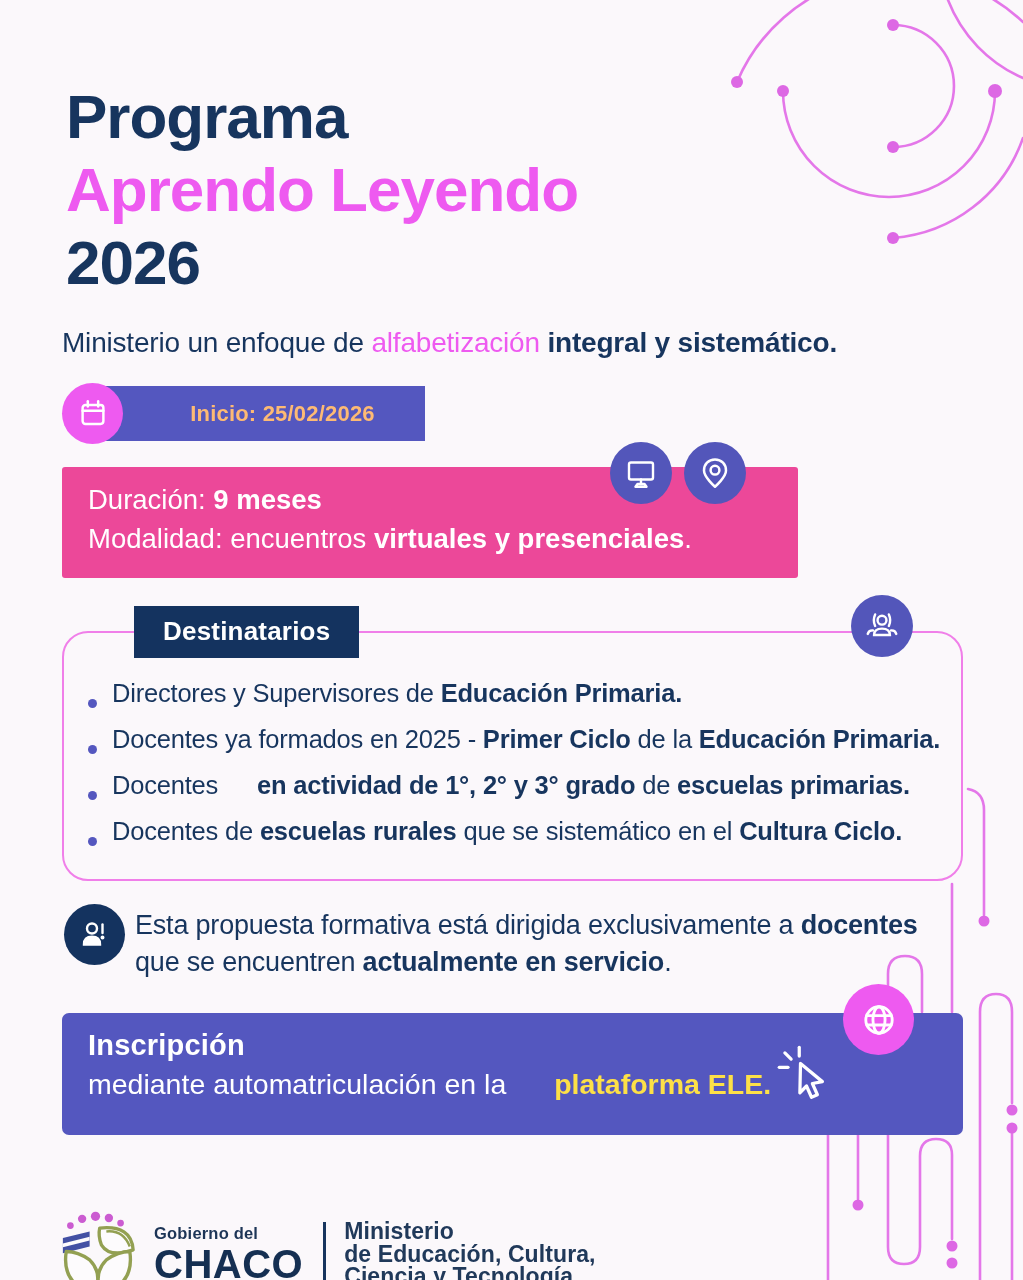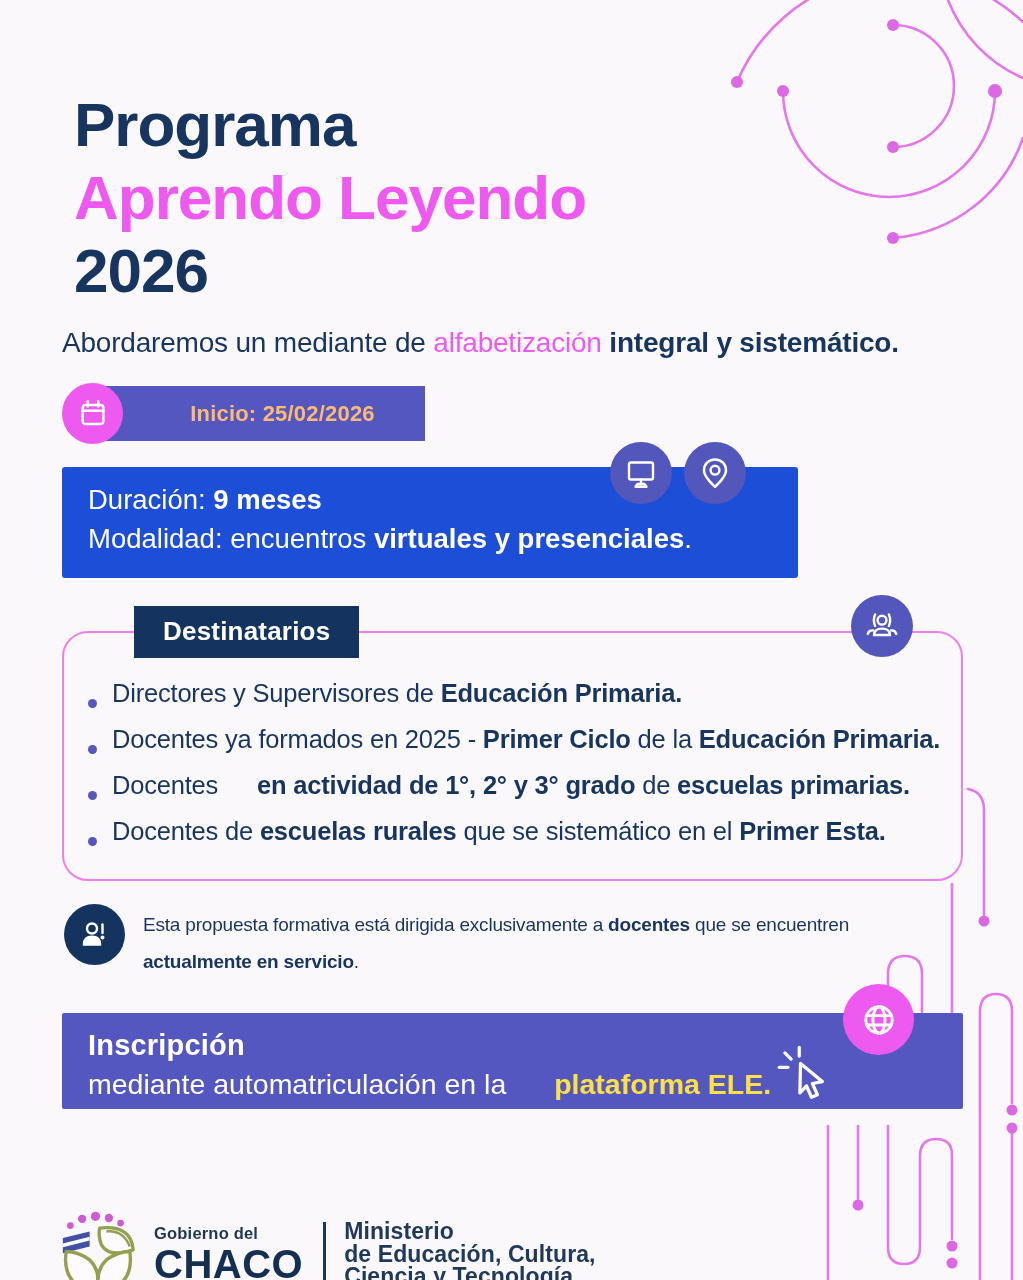--- a/index.html
+++ b/index.html
@@ -23,21 +23,21 @@
 
   
   .badge-wrap{left:62px;top:383px;width:400px;height:61px;}
   .badge-rect{position:absolute;left:26px;top:3px;width:337px;height:55px;background:#5457bf;
     display:flex;align-items:center;justify-content:center;padding-left:52px;box-sizing:border-box;}
   .badge-rect span{color:#fdba74;font-weight:700;font-size:22px;letter-spacing:0.2px;}
   .badge-circle{position:absolute;left:0;top:0;width:61px;height:61px;border-radius:50%;
     background:#ee5af0;display:flex;align-items:center;justify-content:center;z-index:2;}
 
   
-  .info-box{left:62px;top:467px;width:736px;height:111px;background:#1d4ed8;border-radius:3px;
+  .info-box{left:62px;top:467px;width:736px;height:111px;background:#ec4899;border-radius:3px;
     box-sizing:border-box;padding:17px 0 0 26px;color:#fff;font-size:27.5px;}
   .info-box .row{margin-bottom:7px;}
   .icon-circle{position:absolute;width:62px;height:62px;border-radius:50%;background:#5356ba;
     display:flex;align-items:center;justify-content:center;z-index:2;}
   .ic-monitor{left:610px;top:442px;}
   .ic-pin{left:684px;top:442px;}
 
   
   .recip-box{left:62px;top:631px;width:901px;height:250px;border:2.5px solid #f07fe9;border-radius:26px;box-sizing:border-box;}
   .recip-label{position:absolute;left:32px;top:-27px;background:#14335f;color:#fff;
@@ -45,24 +45,24 @@
   .recip-icon{position:absolute;left:787px;top:-38px;width:62px;height:62px;border-radius:50%;
     background:#5356ba;display:flex;align-items:center;justify-content:center;}
   .recip-list{position:absolute;left:24px;top:46px;margin:0;padding:0;list-style:none;width:860px;}
   .recip-list li{display:flex;align-items:flex-end;font-size:25.5px;margin-bottom:17px;letter-spacing:-0.2px;}
   .recip-list .dot{width:9px;height:9px;border-radius:50%;background:#5457bf;margin:0 15px 0 0;flex-shrink:0;}
 
   
   .note{left:62px;top:903px;width:880px;height:80px;}
   .note-circle{position:absolute;left:2px;top:1px;width:61px;height:61px;border-radius:50%;background:#14335f;
     display:flex;align-items:center;justify-content:center;}
-  .note-text{position:absolute;left:81px;top:4px;width:800px;font-size:19px;line-height:36.5px;letter-spacing:-0.2px;}
-
-  
-  .banner{left:62px;top:1013px;width:901px;height:96px;background:#5457bf;border-radius:2px;
+  .note-text{position:absolute;left:73px;top:4px;width:800px;font-size:27px;line-height:36.5px;letter-spacing:-0.2px;}
+
+  
+  .banner{left:62px;top:1013px;width:901px;height:122px;background:#5457bf;border-radius:7px;
     box-sizing:border-box;padding:16px 0 0 26px;color:#fff;}
   .banner .b1{font-size:29px;font-weight:700;letter-spacing:0.2px;}
   .banner .b2{font-size:28.5px;margin-top:6px;}
   .globe-circle{position:absolute;left:843px;top:984px;width:71px;height:71px;border-radius:50%;
     background:#ee5af0;display:flex;align-items:center;justify-content:center;z-index:3;}
   .cursor-icon{position:absolute;left:768px;top:1036px;z-index:3;}
 
   
   .footer{left:56px;top:1208px;display:flex;align-items:flex-start;}
   .gov-col{margin-left:14px;padding-top:16px;}
@@ -104,27 +104,27 @@
       <circle cx="893" cy="238" r="6"></circle>
       <circle cx="984" cy="921" r="5.5"></circle>
       <circle cx="1012" cy="1110" r="5.5"></circle>
       <circle cx="1012" cy="1128" r="5.5"></circle>
       <circle cx="858" cy="1205" r="5.5"></circle>
       <circle cx="952" cy="1246" r="5.5"></circle>
       <circle cx="952" cy="1263" r="5.5"></circle>
     </g>
   </svg>
 
-  <h1 class="layer title" style="margin:12px;">
+  <h1 class="layer title" style="margin:4px;">
     <span class="t-navy">Programa</span>
     <span class="t-pink">Aprendo Leyendo</span>
     <span class="t-navy">2026</span>
   </h1>
 
-  <div class="layer subtitle"><span>Abordaremos un mediante de </span><span style="color: rgb(238, 90, 240);">alfabetización</span><span> </span><span style="font-weight: 700;">integral y sistemático.</span></div>
+  <div class="layer subtitle"><span>Ministerio un enfoque de </span><span style="color: rgb(238, 90, 240);">alfabetización</span><span> </span><span style="font-weight: 700;">integral y sistemático.</span></div>
 
   <div class="layer badge-wrap">
     <div class="badge-rect">
       <span>Inicio: 25/02/2026</span>
     </div>
     <div class="badge-circle">
       <svg width="34" height="34" viewBox="0 0 36 36" fill="none" stroke="#fff" stroke-width="2.6" stroke-linecap="round">
         <rect x="7" y="8.5" width="22" height="20" rx="3"></rect>
         <line x1="12.5" y1="4.5" x2="12.5" y2="10"></line>
         <line x1="23.5" y1="4.5" x2="23.5" y2="10"></line>
@@ -171,21 +171,21 @@
       <li>
           <span class="dot"></span>
           <span><span>Docentes ya formados en 2025 - </span><span style="font-weight: 700;">Primer Ciclo</span><span> de la </span><span style="font-weight: 700;">Educación Primaria.</span></span>
         </li>
       <li>
           <span class="dot"></span>
           <span><span>Docentes </span><span style="font-weight: 700; margin-left: 32px;">en actividad de 1°, 2° y 3° grado</span><span> de </span><span style="font-weight: 700;">escuelas primarias.</span></span>
         </li>
       <li>
           <span class="dot"></span>
-          <span><span>Docentes de </span><span style="font-weight: 700;">escuelas rurales</span><span> que se sistemático en el </span><span style="font-weight: 700;">Primer Esta.</span></span>
+          <span><span>Docentes de </span><span style="font-weight: 700;">escuelas rurales</span><span> que se sistemático en el </span><span style="font-weight: 700;">Cultura Ciclo.</span></span>
         </li>
     </ul>
   </div>
 
   <div class="layer note">
     <div class="note-circle">
       <svg width="36" height="36" viewBox="0 0 36 36" fill="none" stroke="#fff" stroke-width="2.4" stroke-linecap="round">
         <circle cx="15" cy="11.5" r="5"></circle>
         <path d="M 7 27.5 Q 7 19.8 15 19.8 Q 23 19.8 23 27.5 Z" fill="#fff"></path>
         <line x1="25.5" y1="7.5" x2="25.5" y2="16"></line>

